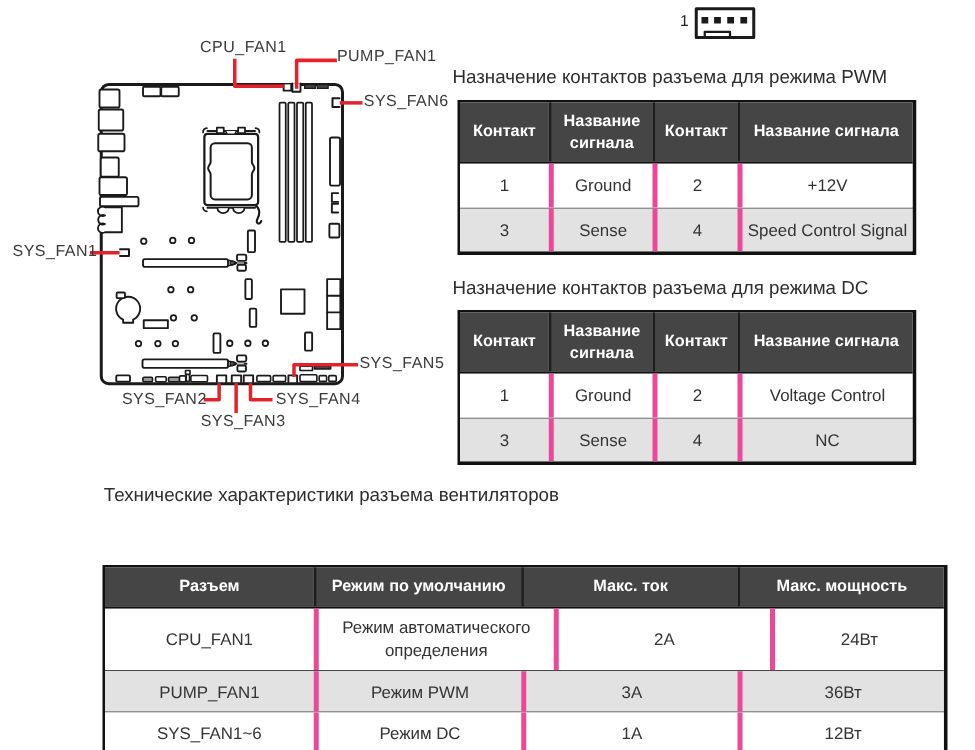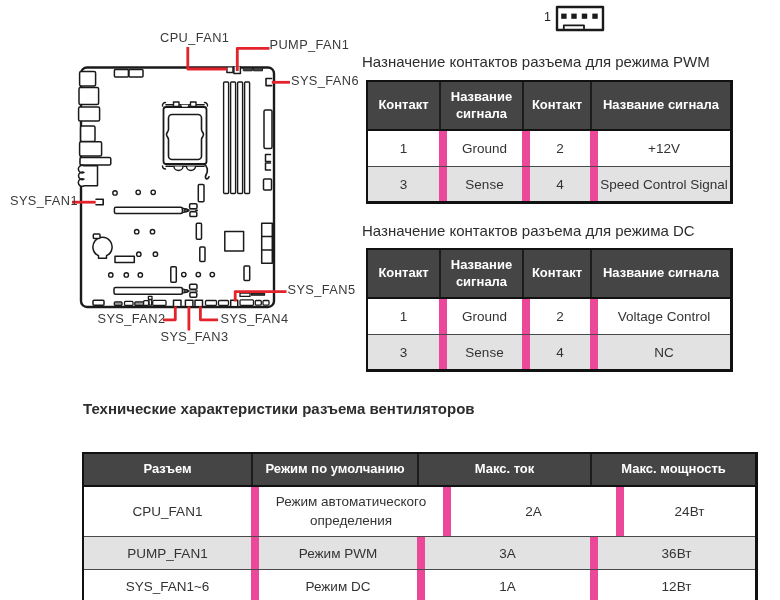--- a/index.html
+++ b/index.html
@@ -4,21 +4,21 @@
 <style>
   html,body{margin:0;padding:0;background:#ffffff;}
   body{width:780px;height:600px;position:relative;font-family:"Liberation Sans",sans-serif;overflow:hidden;}
   .title{position:absolute;color:#2d2d2d;font-size:15px;letter-spacing:0px;white-space:nowrap;}
   .tbl{position:absolute;border:2px solid #111;border-right-width:3px;border-bottom-width:3px;box-sizing:border-box;}
   .trow{display:flex;box-sizing:border-box;}
   .cell{box-sizing:border-box;display:flex;align-items:center;justify-content:center;text-align:center;}
   .hd{background:#454545;color:#fff;font-weight:bold;font-size:13px;line-height:1.25;}
   .bd{color:#333;font-size:13.5px;background:#fff;}
   .gray .cell{background:#e2e2e2;}
-  .cell + .cell{border-left:8px solid #ec4899;}
+  .cell + .cell{border-left:4px solid #ec4899;}
   .hd.cell + .hd.cell{border-left:2px solid #1c1c1c;}
   .hrow{border-bottom:2px solid #111;}
   .brow + .brow{border-top:1.5px solid #4a4a4a;}
 </style>
 </head>
 <body>
 
 <div class="title" style="left:362px;top:53px;">Назначение контактов разъема для режима PWM</div>
 
 <div class="tbl" style="left:366px;top:80px;width:367px;height:124px;">
@@ -64,21 +64,21 @@
   </div>
 
   <div class="trow brow gray" style="height:35px;">
     <div class="cell bd" style="width:71px;">3</div>
     <div class="cell bd" style="width:83px;">Sense</div>
     <div class="cell bd" style="width:68px;">4</div>
     <div class="cell bd" style="flex:1;">NC</div>
   </div>
 </div>
 
-<div class="title" style="left:83px;top:400px;font-weight:bold;">Технические характеристики разъема вентиляторов</div>
+<div class="title" style="left:83px;top:388px;">Технические характеристики разъема вентиляторов</div>
 
 <div class="tbl" style="left:82px;top:452px;width:676px;height:153px;">
 
   <div class="trow hrow" style="height:33px;">
     <div class="cell hd" style="width:167px;">Разъем</div>
     <div class="cell hd" style="width:166px;">Режим по умолчанию</div>
     <div class="cell hd" style="width:173px;">Макс. ток</div>
     <div class="cell hd" style="flex:1;">Макс. мощность</div>
   </div>
 

